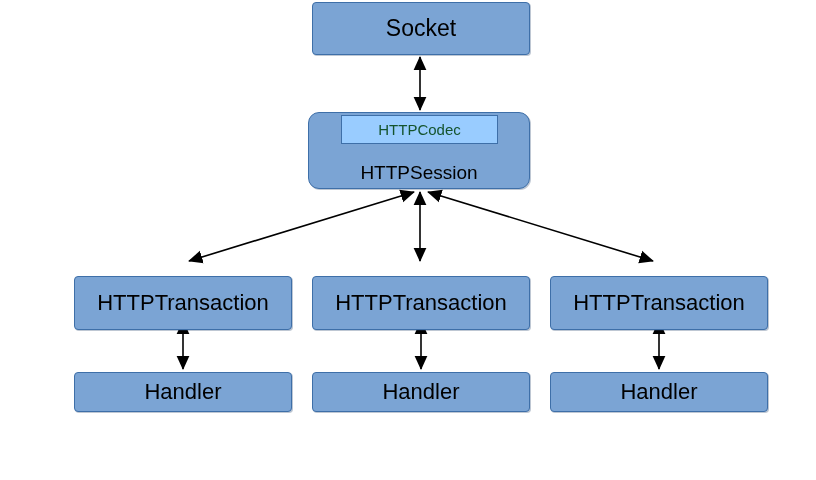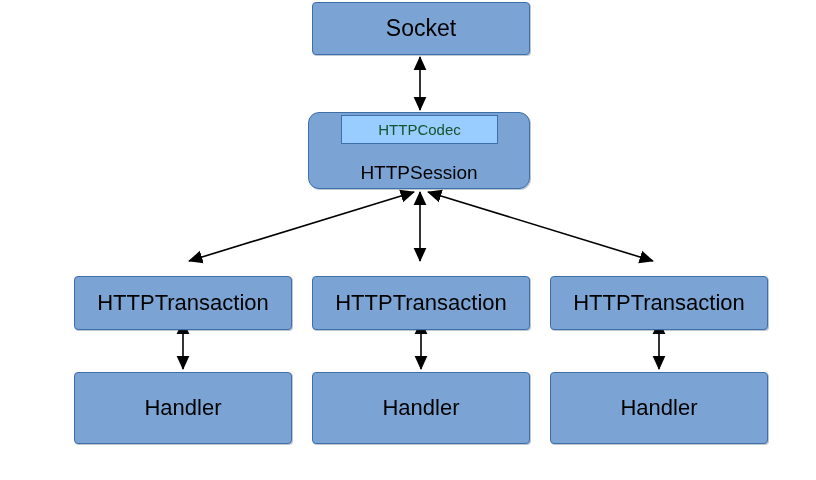--- a/index.html
+++ b/index.html
@@ -88,21 +88,21 @@
     white-space: nowrap;
   }
   
   .row-transaction {
     top: 264px;
     height: 54px;
     margin-top: 12px;
   }
   .row-handler {
     top: 372px;
-    height: 72px;
+    height: 40px;
   }
   .col-left   { left: 74px;  width: 218px; }
   .col-center { left: 312px; width: 218px; }
   .col-right  { left: 550px; width: 218px; }
   .row-transaction .node-label { font-size: 22px; }
   .row-handler .node-label { font-size: 22px; }
 </style>
 </head>
 <body>
 

